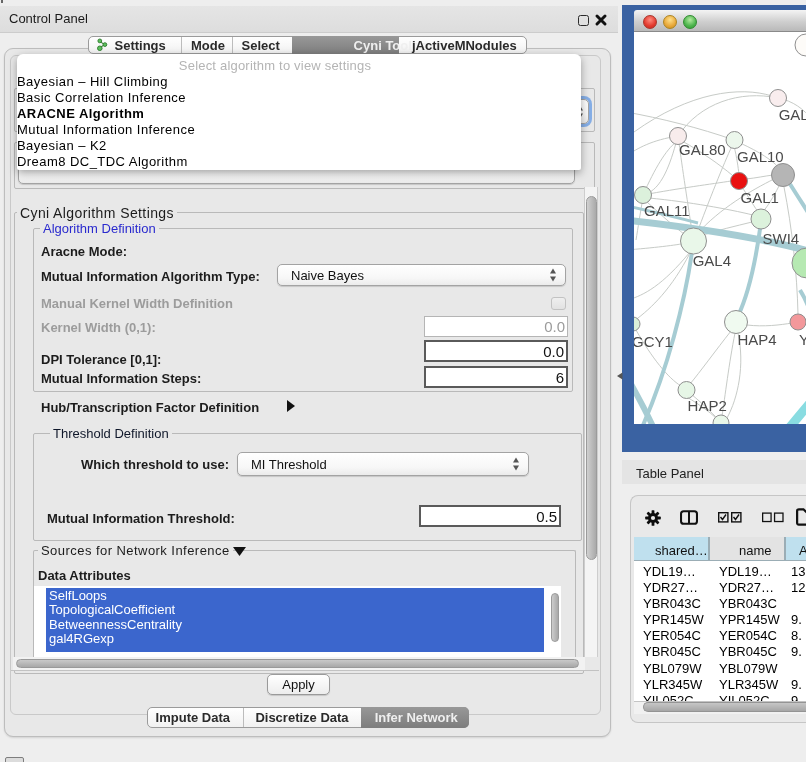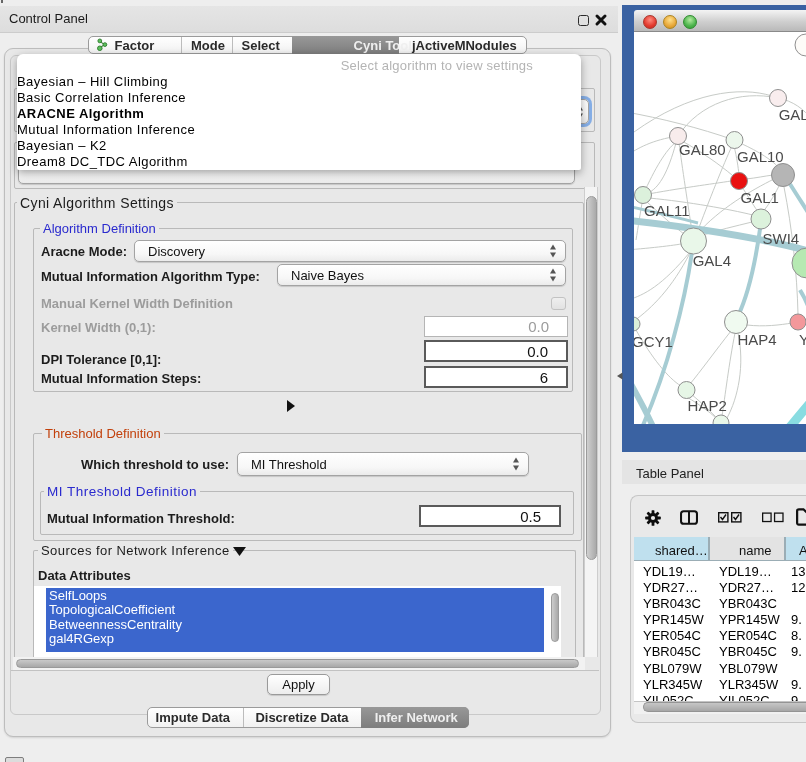--- a/index.html
+++ b/index.html
@@ -13,21 +13,21 @@
      background:linear-gradient(#ffffff, #f7f7f7 65%, #ebebeb);
      box-shadow:0 1px 1px rgba(0,0,0,0.15);}
   .combo .ct{position:absolute;left:13px;top:50%;transform:translateY(-50%);
      font-size:13px;color:#111;white-space:nowrap;}
   .spin{position:absolute;right:8px;top:50%;width:7px;height:13px;transform:translateY(-50%);}
   .spin:before{content:"";position:absolute;left:0;top:0;border-left:3.5px solid transparent;
      border-right:3.5px solid transparent;border-bottom:5px solid #555;}
   .spin:after{content:"";position:absolute;left:0;bottom:0;border-left:3.5px solid transparent;
      border-right:3.5px solid transparent;border-top:5px solid #555;}
   .field{position:absolute;background:#fff;font-size:15px;color:#111;
-     text-align:right;box-sizing:border-box;padding-right:18px;line-height:20px;}
+     text-align:right;box-sizing:border-box;padding-right:2px;line-height:20px;}
   .gbox{position:absolute;border:1px solid #b9b9b9;border-radius:2px;}
   .gtitle{position:absolute;top:-8px;left:5px;background:#e8e8e8;padding:0 3px;
      font-size:13px;white-space:nowrap;color:#1c1c1c;}
   .ddi{height:16px;line-height:16px;font-size:13px;color:#000;white-space:nowrap;}
   .tabtext{font-size:13px;font-weight:bold;color:#2a2a2a;white-space:nowrap;}
 </style>
 </head>
 <body>
 <div id="stage">
 <div class="abs" style="left:1px;top:0;width:2px;height:3px;background:#666;"></div>
@@ -51,61 +51,55 @@
 <div class="gbox" style="left:14px;top:88px;width:579px;height:42px;"></div>
 
 <div class="combo" style="left:22px;top:99px;width:565px;height:23px;
      box-shadow:0 0 0 3px rgba(100,155,230,0.75);">
    <span class="spin" style="right:4px;"></span>
 </div>
 
 <div class="gbox" style="left:14px;top:142px;width:579px;height:45px;"></div>
 <div class="combo" style="left:18px;top:159px;width:555px;height:23px;"></div>
 
-<div class="gbox" style="left:14px;top:202px;width:568px;height:460px;">
+<div class="gbox" style="left:14px;top:212px;width:568px;height:460px;">
   <span class="gtitle" style="left:2px;font-size:14px;letter-spacing:0.4px;">Cyni Algorithm Settings</span>
 </div>
 
 <div class="gbox" style="left:33px;top:228px;width:538px;height:162px;">
   <span class="gtitle" style="left:6px;color:#2a2ace;">Algorithm Definition</span>
 </div>
 <div class="lbl" style="left:41px;top:244px;">Aracne Mode:</div>
-<div class="combo" style="left:134px;top:240px;width:430px;height:20px;">
-  <span class="ct">Discovery</span>
-      <span class="spin"></span>
-</div>
 <div class="lbl" style="left:41px;top:269px;">Mutual Information Algorithm Type:</div>
 <div class="combo" style="left:277px;top:264px;width:287px;height:20px;">
   <span class="ct">Naive Bayes</span>
       <span class="spin"></span>
 </div>
 <div class="lbl dis" style="left:41px;top:296px;">Manual Kernel Width Definition</div>
 <div class="abs" style="left:551px;top:297px;width:13px;height:11px;border:1px solid #c2c2c2;
      border-radius:3px;background:linear-gradient(#efefef,#e2e2e2);"></div>
 <div class="lbl dis" style="left:41px;top:320px;">Kernel Width (0,1):</div>
 <div class="field" style="left:424px;top:316px;width:144px;height:21px;border:1px solid #b5b5b5;color:#9c9c9c;">0.0</div>
 <div class="lbl" style="left:41px;top:352px;">DPI Tolerance [0,1]:</div>
 <div class="field" style="left:424px;top:340px;width:144px;height:22px;border:2px solid #5a5a5a;">0.0</div>
 <div class="lbl" style="left:41px;top:371px;">Mutual Information Steps:</div>
 <div class="field" style="left:424px;top:366px;width:144px;height:22px;border:2px solid #5a5a5a;">6</div>
 
+<div class="lbl" style="left:41px;top:400px;">Hub/Transcription Factor Definition</div>
 <svg class="abs" style="left:286px;top:400px;" width="10" height="12" viewBox="0 0 10 12">
   <path d="M1 0 L9 6 L1 12 Z" fill="#111"></path>
 </svg>
 
 <div class="gbox" style="left:33px;top:433px;width:547px;height:106px;">
-  <span class="gtitle" style="left:8px;color:#c2410c;">Threshold Definition</span>
+  <span class="gtitle" style="left:16px;color:#0f172a;">Threshold Definition</span>
 </div>
 <div class="lbl" style="left:81px;top:457px;">Which threshold to use:</div>
 <div class="combo" style="left:237px;top:452px;width:290px;height:22px;">
   <span class="ct">MI Threshold</span>
       <span class="spin"></span>
-</div>
-<div class="gbox" style="left:40px;top:491px;width:532px;height:42px;">
-  <span class="gtitle" style="left:3px;color:#2a2ace;font-size:13.5px;letter-spacing:0.5px;">MI Threshold Definition</span>
 </div>
 <div class="lbl" style="left:47px;top:511px;">Mutual Information Threshold:</div>
 <div class="field" style="left:419px;top:505px;width:142px;height:22px;border:2px solid #5a5a5a;">0.5</div>
 
 <div class="gbox" style="left:33px;top:550px;width:541px;height:108px;border-bottom:none;">
   <span class="gtitle" style="left:4px;letter-spacing:0.45px;">Sources for Network Inference</span>
 </div>
 <svg class="abs" style="left:233px;top:547px;" width="13" height="9" viewBox="0 0 13 9">
   <path d="M0 0 L13 0 L6.5 9 Z" fill="#111"></path>
 </svg>
@@ -135,21 +129,21 @@
      text-align:center;font-size:13px;color:#111;line-height:19px;">Apply</div>
 
 <div class="abs" style="left:88px;top:36px;width:439px;height:18px;border:1px solid #9b9b9b;
      border-radius:5px;background:linear-gradient(#ffffff,#f1f1f1);box-sizing:border-box;"></div>
 <svg class="abs" style="left:97px;top:38px;" width="11" height="13" viewBox="0 0 11 13">
   <path d="M2.8 3.4 L7.6 6.6 M2.8 9.8 L7.6 6.6" stroke="#2f7a2f" stroke-width="1.1" fill="none"></path>
   <circle cx="2.8" cy="2.9" r="1.9" fill="#5cbf5c" stroke="#2f7a2f" stroke-width="0.9"></circle>
   <circle cx="2.8" cy="10.3" r="2.3" fill="#5cbf5c" stroke="#2f7a2f" stroke-width="0.9"></circle>
   <circle cx="7.9" cy="6.6" r="1.9" fill="#5cbf5c" stroke="#2f7a2f" stroke-width="0.9"></circle>
 </svg>
-<div class="abs tabtext" style="left:114.5px;top:38px;">Factor</div>
+<div class="abs tabtext" style="left:114.5px;top:38px;">Settings</div>
 <div class="abs" style="left:180.7px;top:37px;width:1px;height:16px;background:#bcbcbc;"></div>
 <div class="abs tabtext" style="left:191px;top:38px;">Mode</div>
 <div class="abs" style="left:231.8px;top:37px;width:1px;height:16px;background:#bcbcbc;"></div>
 <div class="abs tabtext" style="left:241.5px;top:38px;">Select</div>
 <div class="abs" style="left:291.7px;top:36px;width:107.7px;height:18px;
      background:linear-gradient(#989898,#7d7d7d);"></div>
 <div class="abs tabtext" style="left:305.6px;top:38px;color:#efefef;margin-left:48px;">Cyni Toolbox</div>
 <div class="abs" style="left:412px;top:37px;width:1px;height:0px;"></div>
 <div class="abs tabtext" style="left:412px;top:38px;">jActiveMNodules</div>
 
@@ -157,21 +151,21 @@
      border-radius:5px;background:linear-gradient(#ffffff,#f1f1f1);box-sizing:border-box;"></div>
 <div class="abs tabtext" style="left:155.6px;top:710px;text-align:right;">Impute Data</div>
 <div class="abs" style="left:243px;top:708px;width:1px;height:19px;background:#bcbcbc;"></div>
 <div class="abs tabtext" style="left:255.4px;top:710px;">Discretize Data</div>
 <div class="abs" style="left:360.5px;top:707px;width:108.5px;height:21px;border-radius:0 5px 5px 0;
      background:linear-gradient(#989898,#7d7d7d);"></div>
 <div class="abs tabtext" style="left:374.7px;top:710px;color:#efefef;">Infer Network</div>
 
 <div class="abs" style="left:17px;top:54px;width:564px;height:116px;background:#ffffff;
      border-radius:6px 6px 2px 2px;box-shadow:0 3px 9px rgba(0,0,0,0.35);"></div>
-<div class="abs" style="left:17px;top:58px;width:516px;text-align:right;font-size:13px;letter-spacing:0.2px;color:#b4b4b4;">Select algorithm to view settings</div>
+<div class="abs" style="left:17px;top:58px;width:516px;text-align:center;font-size:13px;letter-spacing:0.2px;color:#b4b4b4;">Select algorithm to view settings</div>
 <div class="abs" style="left:17px;top:74px;letter-spacing:0.45px;">
   <div class="ddi">Bayesian – Hill Climbing</div>
   <div class="ddi">Basic Correlation Inference</div>
   <div class="ddi" style="font-weight:bold;">ARACNE Algorithm</div>
   <div class="ddi">Mutual Information Inference</div>
   <div class="ddi">Bayesian – K2</div>
   <div class="ddi">Dream8 DC_TDC Algorithm</div>
 </div>
 
 <div class="abs" style="left:5px;top:757px;width:17px;height:10px;border:1.5px solid #7d7d7d;

